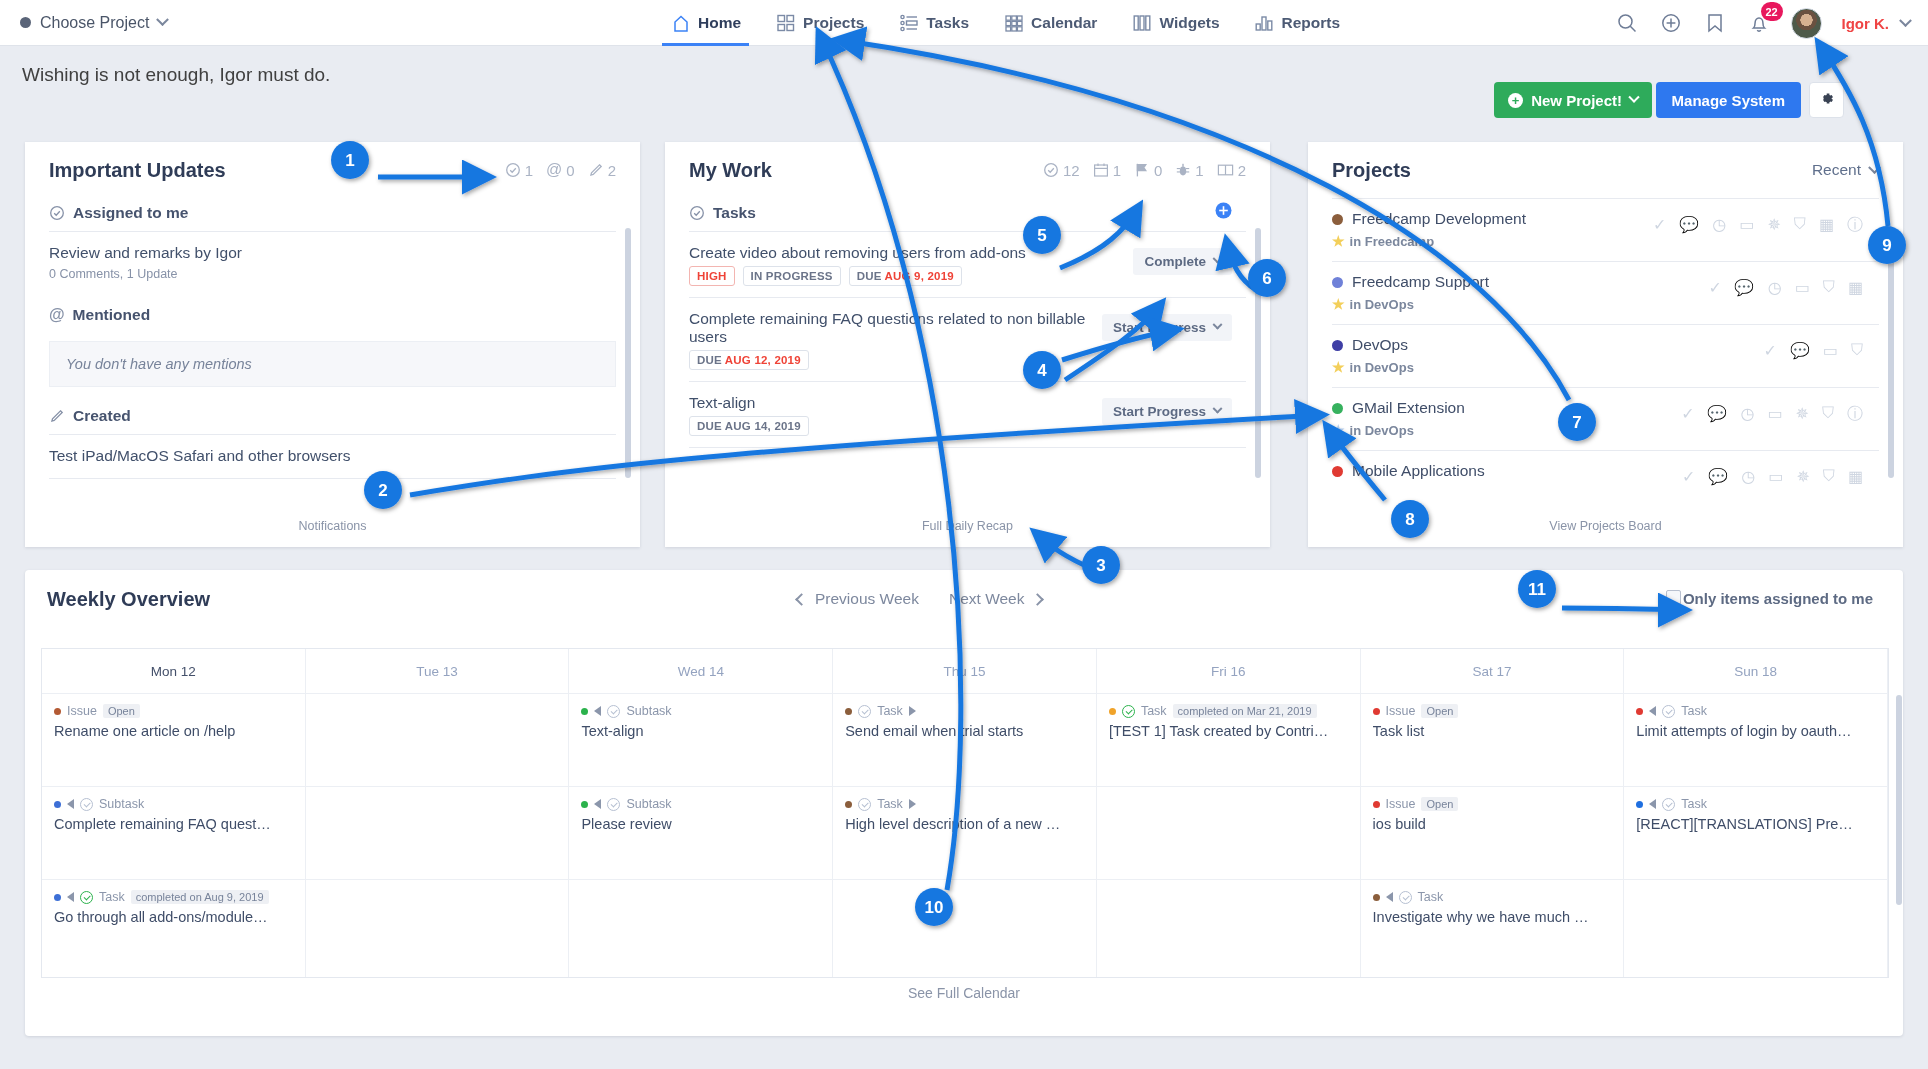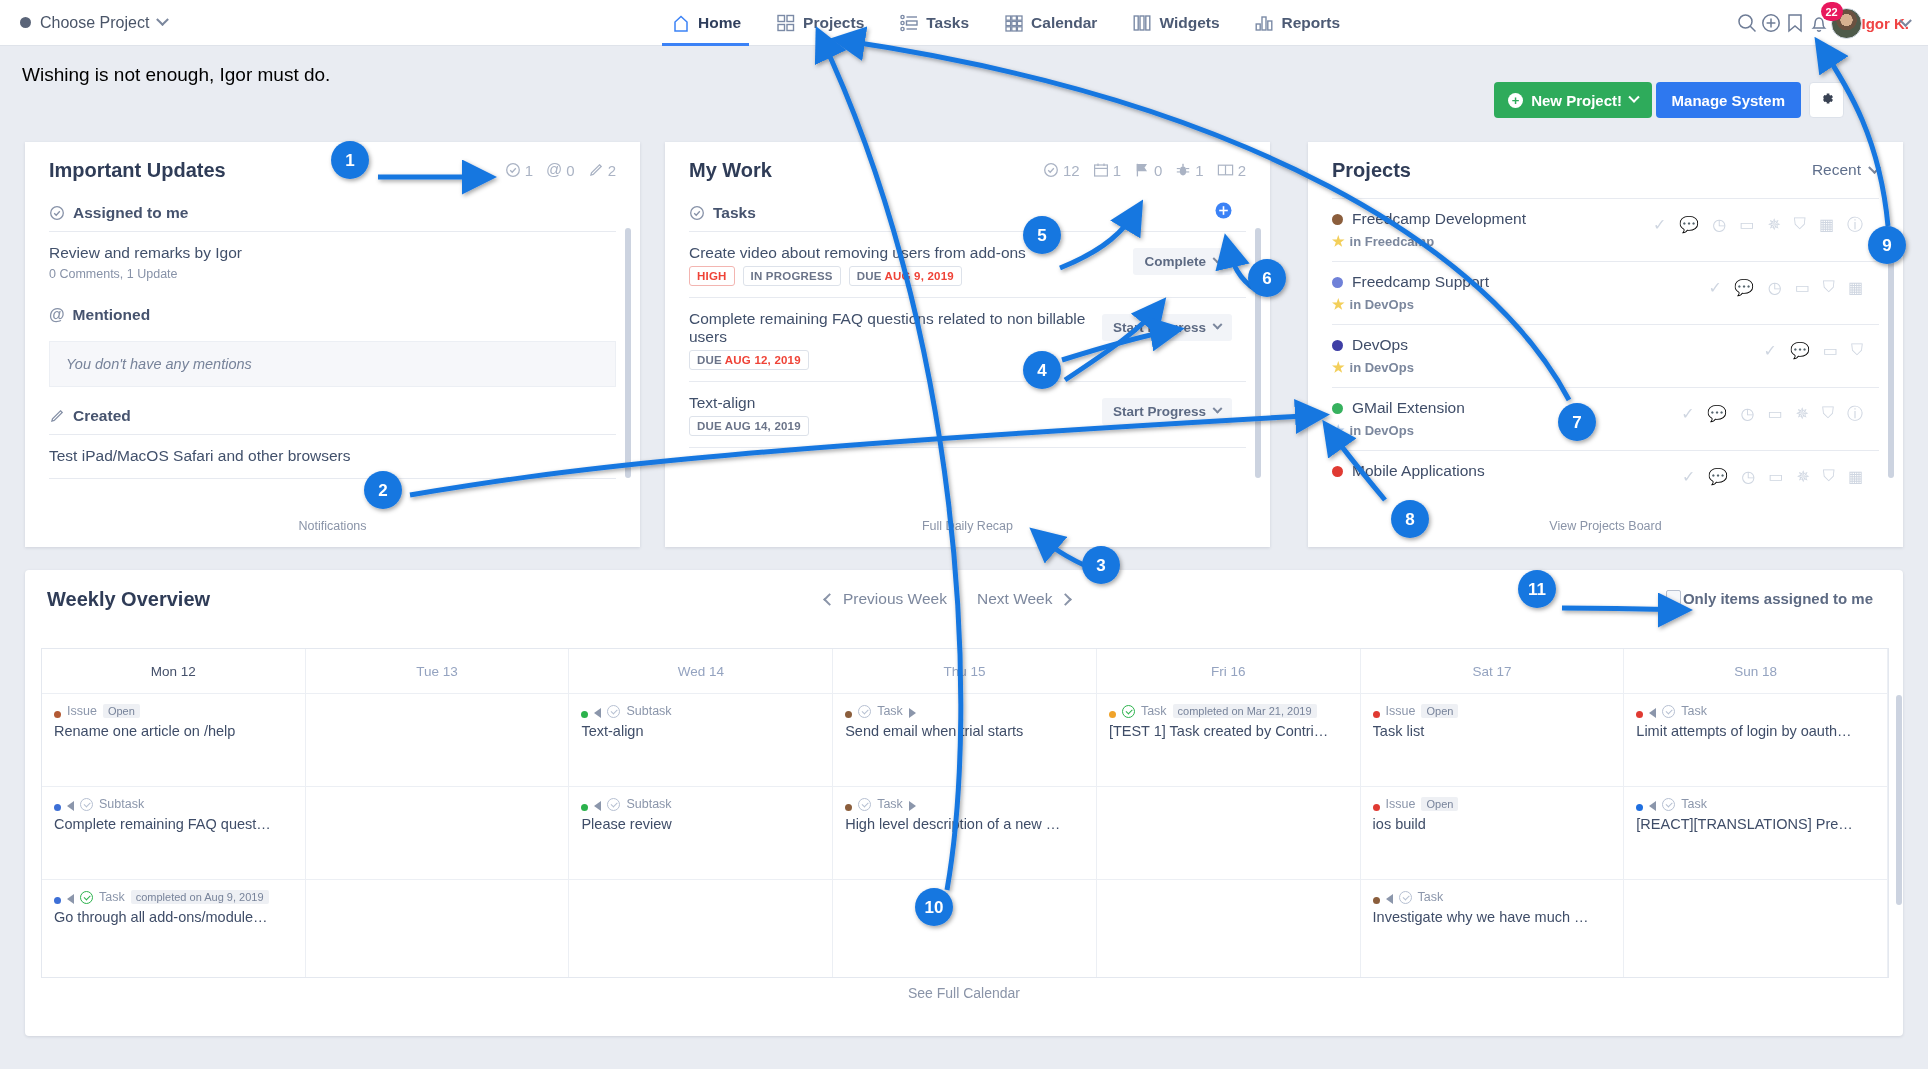--- a/index.html
+++ b/index.html
@@ -26,39 +26,39 @@
     border-right: 2px solid #7b879d; border-bottom: 2px solid #7b879d;
     transform: rotate(45deg) translate(-2px,-2px); }
   .navtabs { position:absolute; left: 670px; top:0; height:46px; display:flex; align-items:center; gap: 34px; }
   .navtab { display:flex; align-items:center; gap: 7px; height: 46px;
     color:#4c5a74; font-size:15.5px; font-weight:bold; cursor:pointer; position: relative;}
   .navtab.active { color:#2f3e5c; }
   .navtab.active::after {
     content:""; position:absolute; left:-8px; right:-8px; bottom:0; height:3px; background:#3b82f6;
   }
   .navicon { display:flex; align-items:center; justify-content:center; width:21px; height:21px; color:#7b8aa6;}
-  .navright { position:absolute; right: 18px; top:0; height:46px; display:flex; align-items:center; }
+  .navright { position:absolute; right: 18px; top:0; height:46px; display:flex; align-items:center; gap:20px;}
   .icn-btn { width:24px; height:24px; color:#6e7c96; cursor:pointer; position:relative; display:flex;align-items:center;justify-content:center;}
   .badge-count {
     position:absolute; top:-9px; right:-12px; background:#e8175d; color:#fff;
     font-size:11px; font-weight:bold; border-radius:11px; min-width:22px; height:19px;
     display:flex; align-items:center; justify-content:center; padding:0 4px;
   }
   .avatar {
     width:31px; height:31px; border-radius:50%;
     background: radial-gradient(circle at 50% 38%, #d6b191 0 26%, #6a5140 27% 44%, #4e5a4a 45% 100%);
     border:1px solid #cfd6e0;
   }
   .uname { color:#ef4444; font-size:15px; font-weight:bold; }
 
   
   .greet {
     position:absolute; top:46px; left:0; width:1928px; height:62px;
   }
-  .greet-txt { position:absolute; left:22px; top:18px; font-size:19px; color:#000000; }
+  .greet-txt { position:absolute; left:22px; top:18px; font-size:19px; color:#404040; }
   .btn { border:none; border-radius:4px; font-family:inherit; cursor:pointer; }
   .btn-new {
     position:absolute; right:276px; top:82px; height:36px; padding:0 14px;
     background:#2eab5b; color:#fff; font-size:15px; font-weight:bold;
     display:flex; align-items:center; gap:8px; border-radius:4px;
   }
   .plus-circle { width:15px;height:15px;border-radius:50%;background:#fff;color:#2eab5b;
      font-size:13px;font-weight:bold;display:flex;align-items:center;justify-content:center;line-height:1;}
   .btn-manage {
     position:absolute; right:127px; top:82px; height:36px; padding:0 16px;
@@ -122,38 +122,38 @@
   .recent-sel2 { position:absolute; right:24px; display:flex;align-items:center;gap:9px; color:#5f6f8c; font-size:15.5px; cursor:pointer;}
 
   .card-foot { position:absolute; bottom:14px; width:100%; text-align:center;
      font-size:12.5px; color:#8a94a8; cursor:pointer;}
 
   
   #weekly { position:absolute; left:25px; top:570px; width:1878px; height:466px;
      background:#fff; border-radius:4px; box-shadow:0 1px 3px rgba(40,50,70,.13); }
   .wk-head { height:60px; position:relative; }
   .wk-title { position:absolute; left:22px; top:18px; font-size:20px; font-weight:bold; color:#2f3c57;}
-  .wk-nav { position:absolute; left:800px; top:20px; display:flex; gap:30px; align-items:center;
+  .wk-nav { position:absolute; left:772px; top:20px; display:flex; gap:30px; align-items:center;
      color:#7d889e; font-size:15.5px; cursor:pointer;}
   .wk-nav span { display:flex; align-items:center; gap:9px; }
   .arrL { width:9px;height:9px;border-left:2px solid #8a94a8;border-bottom:2px solid #8a94a8;transform:rotate(45deg);}
   .arrR { width:9px;height:9px;border-right:2px solid #8a94a8;border-top:2px solid #8a94a8;transform:rotate(45deg);}
   .wk-only { position:absolute; right:30px; top:20px; display:flex; align-items:flex-start; gap:2px;
      color:#5d6a83; font-size:15px; cursor:pointer;font-weight:bold;}
   .cbox { width:15px;height:15px;border:1px solid #b8c0cf; border-radius:2px; background:#f5f7fa;}
 
   .grid { position:absolute; left:41px; top:648px; width:1848px; height:330px;
       border:1px solid #e4e8ef; display:flex; }
   .gcol { flex:1; border-right:1px solid #eceff4; position:relative; }
   .gcol:last-child { border-right:none; }
   .gcol-hd { height:44px; display:flex; align-items:center; justify-content:center;
       font-size:13.5px; color:#94a3c0; }
   .gcol-hd.active { color:#44506a; }
   .gcell { height:93px; border-top:1px solid #eceff4; padding:10px 12px 0 12px; position:relative; }
-  .cell-meta { display:flex; align-items:flex-end; gap:6px; font-size:12.5px; color:#8b96ab; }
+  .cell-meta { display:flex; align-items:center; gap:6px; font-size:12.5px; color:#8b96ab; }
   .cdot { width:7px;height:7px;border-radius:50%; flex:none;}
   .tri-l { width:0;height:0;border-top:5px solid transparent;border-bottom:5px solid transparent;border-right:7px solid #8b96ab;}
   .tri-r { width:0;height:0;border-top:5px solid transparent;border-bottom:5px solid transparent;border-left:7px solid #8b96ab;}
   .ck { width:13px;height:13px;border:1.4px solid #b6c0d2;border-radius:50%;position:relative;flex:none;}
   .ck::after { content:"";position:absolute;left:3px;top:3.2px;width:5px;height:2.6px;
      border-left:1.4px solid #b6c0d2;border-bottom:1.4px solid #b6c0d2;transform:rotate(-45deg);}
   .ck.done { border-color:#2bb24c; }
   .ck.done::after { border-color:#2bb24c; }
   .tag { background:#eef0f4; border-radius:2px; padding:1px 5px; font-size:11px; color:#77839a;}
   .cell-title { margin-top:5px; font-size:14.5px; color:#3f4d68; white-space:nowrap; overflow:hidden; }

